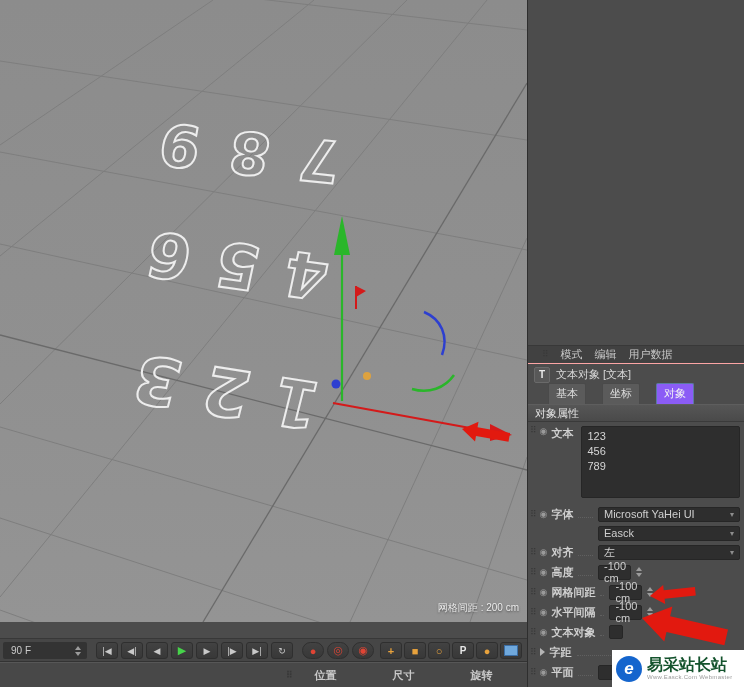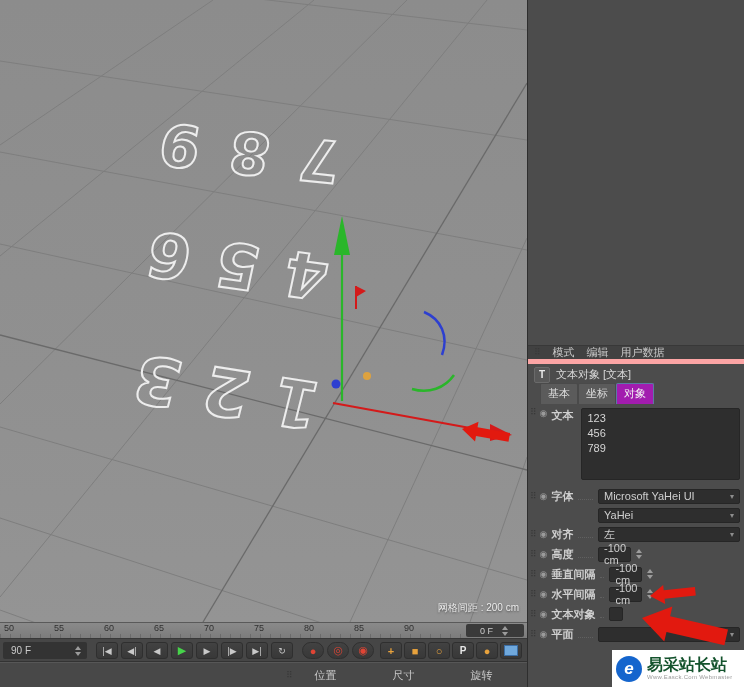--- a/index.html
+++ b/index.html
@@ -72,50 +72,50 @@
   .tbtn.play { color:#46d34a; font-size:11px; }
   .tbtn.rec { border-radius:9px; color:#e04434; font-size:11px; }
   .tbtn.tog { color:#e8a23c; font-size:11px; font-weight:bold; }
   .tbtn.togP { color:#e6e6e6; font-size:10px; font-weight:bold; }
   .filmchip { width:12px; height:9px; background:#6fa8dc; border:1px solid #3c6ea5; }
 
   
   .coordbar {
     position:absolute; left:0; top:662px; width:527px; height:25px;
     background:#484848; border-top:1px solid #575757; box-sizing:border-box;
-    display:flex; align-items:center; font-size:11px; color:#c9c9c9;
+    display:flex; align-items:center; font-size:11px; color:#c9c9c9;font-weight:bold;
   }
   .coordbar .grip { margin-left:286px; }
   .coordbar .clabel { margin-left:22px; width:56px; }
 
   
   .panel {
     position:absolute; left:527px; top:0; width:217px; height:687px;
     background:#4c4c4c; border-left:1px solid #2e2e2e; box-sizing:border-box;
   }
   .panel-body { position:absolute; top:345px; left:0; right:0; }
   .menu-row {
     height:19px; background:#414141; border-top:1px solid #383838;
-    border-bottom:5px solid #fca5a5; display:flex; align-items:center;
-    padding:0 6px; gap:12px; font-size:11px; color:#c9c9c9; box-sizing:border-box;
+    border-bottom:1px solid #fca5a5; display:flex; align-items:center;
+    padding:0 14px; gap:12px; font-size:11px; color:#c9c9c9; box-sizing:border-box;
   }
   .grip { color:#383838; font-size:9px; line-height:1; }
   .obj-row { height:21px; display:flex; align-items:center; padding:0 6px;
              font-size:11px; color:#d8d8d8; }
   .ticon {
     width:14px; height:14px; margin-right:6px; background:#585858;
     border:1px solid #6a6a6a; border-radius:2px; color:#eaeaea;
     font-size:10px; font-weight:bold; display:flex; align-items:center; justify-content:center;
   }
-  .tabs-row { height:19px; display:flex; align-items:flex-end; gap:0; padding:0 12px; }
+  .tabs-row { height:19px; display:flex; align-items:flex-end; gap:16px; padding:0 20px; }
   .tab {
     padding:2px 7px 3px; font-size:11px; color:#dddddd; background:#5b5b5b;
     border-radius:2px 2px 0 0; border:1px solid #4a4a4a; border-bottom:none;
   }
-  .tab.active { background:#a21caf; color:#f4f4f4; border-color:#5b7ba2; }
+  .tab.active { background:#8b5cf6; color:#f4f4f4; border-color:#5b7ba2; }
   .props-header {
     height:18px; background:linear-gradient(#565656,#4a4a4a);
     border-top:1px solid #5e5e5e; border-bottom:1px solid #3a3a3a;
     display:flex; align-items:center; padding:0 7px; font-size:11px;
     color:#e4e4e4; box-sizing:border-box;
   }
   .prow { display:flex; align-items:center; height:20px; padding:0 4px 0 2px;
           font-size:11px; color:#cfcfcf; box-sizing:border-box; }
   .prow.tall { height:82px; align-items:flex-start; padding-top:4px; }
   .adot { color:#9a9a9a; font-size:9px; margin:0 4px 0 3px; }
@@ -206,41 +206,20 @@
       </g>
     </svg>
 
     <div class="gtext gt-789">789</div>
     <div class="gtext gt-456">456</div>
     <div class="gtext gt-123">123</div>
 
     <div class="grid-info">网格间距 : 200 cm</div>
   </div>
 
-  <div class="ruler">
-    <div class="ticks">
-      <span class="tick">50</span>
-      <span class="tick">55</span>
-      <span class="tick">60</span>
-      <span class="tick">65</span>
-      <span class="tick">70</span>
-      <span class="tick">75</span>
-      <span class="tick">80</span>
-      <span class="tick">85</span>
-      <span class="tick">90</span>
-    </div>
-    <div class="tickmarks"></div>
-    <div class="cur-frame">
-      <span>0 F</span>
-      <span class="stepper">
-        <span class="tri-up"></span>
-          <span class="tri-dn"></span>
-      </span>
-    </div>
-  </div>
 
   <div class="transport">
     <div class="frame-field">
       <span>90 F</span>
       <span class="spacer"></span>
       <span class="stepper">
         <span class="tri-up"></span>
           <span class="tri-dn"></span>
       </span>
     </div>
@@ -288,20 +267,21 @@
         <span class="ticon">T</span>
         <span>文本对象 [文本]</span>
       </div>
 
       <div class="tabs-row">
         <span class="tab">基本</span>
         <span class="tab">坐标</span>
         <span class="tab active">对象</span>
       </div>
 
+      <div class="props-header">对象属性</div>
 
       <div class="prow tall">
         <span class="grip">⠿</span>
         <span class="adot">◉</span>
         <span class="plabel">文本</span>
         <div class="textarea">
           <div>123</div>
           <div>456</div>
           <div>789</div>
         </div>
@@ -316,21 +296,21 @@
           <div class="field wide">
             <span>Microsoft YaHei UI</span>
             <span class="caret">▾</span>
           </div>
         </div>
       </div>
 
       <div class="prow" style="height:18px; justify-content:flex-end;">
         <div class="ctrl">
           <div class="field wide">
-            <span>YaHei</span>
+            <span>Easck</span>
             <span class="caret">▾</span>
           </div>
         </div>
       </div>
 
       <div class="prow">
         <span class="grip">⠿</span>
         <span class="adot">◉</span>
         <span class="plabel">对齐</span>
         <span class="leader"></span>
@@ -352,21 +332,21 @@
           <span class="stepper">
             <span class="tri-up"></span>
               <span class="tri-dn"></span>
           </span>
         </div>
       </div>
 
       <div class="prow">
         <span class="grip">⠿</span>
         <span class="adot">◉</span>
-        <span class="plabel">垂直间隔</span>
+        <span class="plabel">网格间距</span>
         <span class="leader"></span>
         <div class="ctrl">
           <div class="field num">-100 cm</div>
           <span class="stepper">
             <span class="tri-up"></span>
               <span class="tri-dn"></span>
           </span>
         </div>
       </div>
 
@@ -387,20 +367,26 @@
       <div class="prow">
         <span class="grip">⠿</span>
         <span class="adot">◉</span>
         <span class="plabel">文本对象</span>
         <span class="leader"></span>
         <div class="ctrl">
           <span class="checkbox"></span>
         </div>
       </div>
 
+      <div class="prow">
+        <span class="grip">⠿</span>
+        <span class="expander"></span>
+        <span class="plabel">字距</span>
+        <span class="leader"></span>
+      </div>
 
       <div class="prow">
         <span class="grip">⠿</span>
         <span class="adot">◉</span>
         <span class="plabel">平面</span>
         <span class="leader"></span>
         <div class="ctrl">
           <div class="field wide">
             <span></span>
             <span class="caret">▾</span>

